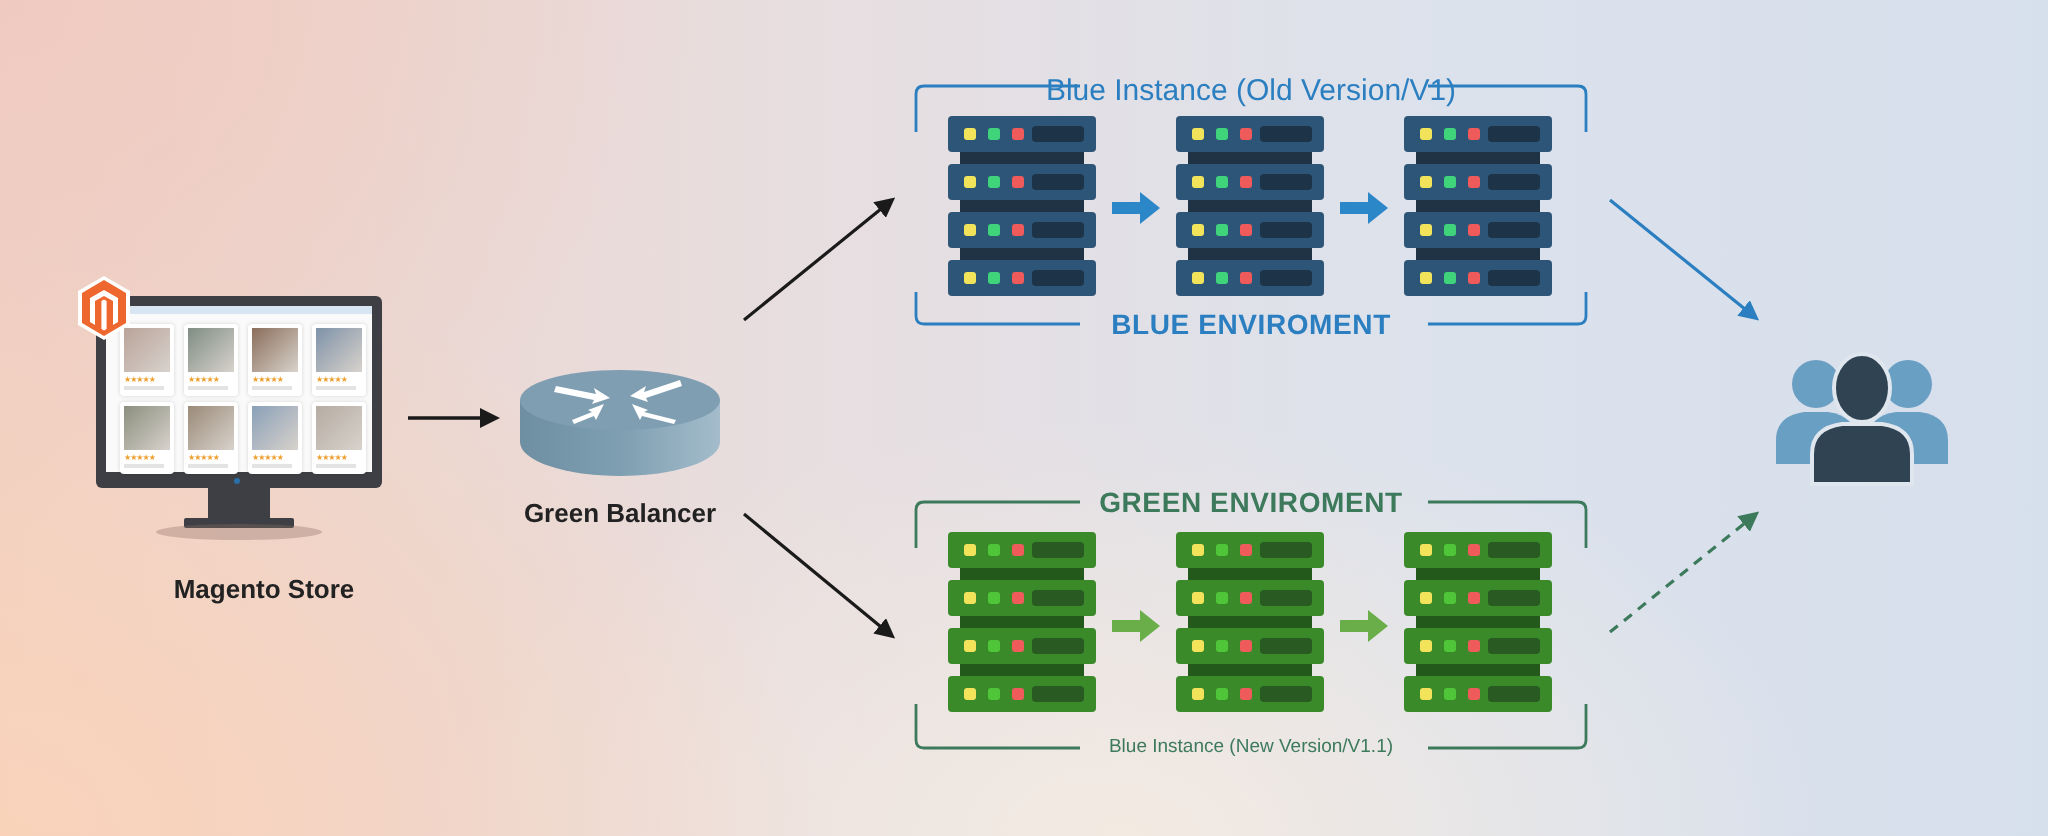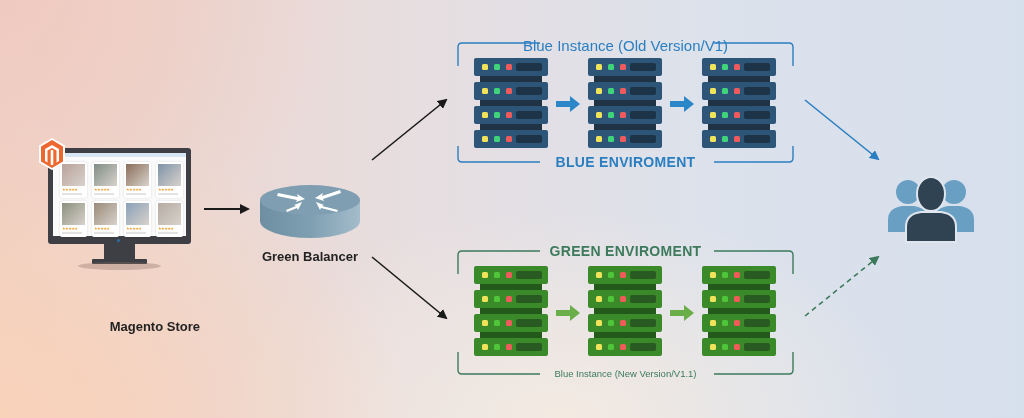--- a/index.html
+++ b/index.html
@@ -310,21 +310,21 @@
   <div class="abs" style="left:56px; top:96px; width:31px; height:16px; background:#3d3f44;"></div>
   <div class="abs" style="left:44px; top:111px; width:55px; height:5px; background:#3d3f44; border-radius:1px;"></div>
   <div class="abs" style="left:30px; top:114px; width:83px; height:8px; background:rgba(140,110,100,0.35); border-radius:50%;"></div>
 </div>
 
 <svg class="abs" style="left:38px; top:137px;" width="28" height="34" viewBox="0 0 28 34">
   <path d="M14,1 L27,8.5 L27,25.5 L14,33 L1,25.5 L1,8.5 Z" fill="#ffffff"></path>
   <path d="M14,3 L25,9.5 L25,24.5 L14,31 L3,24.5 L3,9.5 Z" fill="#ee672f"></path>
   <path d="M7,12 L14,8 L21,12 L21,24 L18.5,25.5 L18.5,13.5 L14,11 L9.5,13.5 L9.5,25.5 L7,24 Z M12.7,13.5 L14,12.8 L15.3,13.5 L15.3,27.5 L14,28.2 L12.7,27.5 Z" fill="#ffffff"></path>
 </svg>
-<div class="abs label" style="left:40px; top:287px; width:160px; text-align:right; font-size:13px;margin-top:32px;">Magento Store</div>
+<div class="abs label" style="left:52px; top:287px; width:160px; text-align:center; font-size:13px;">Magento Store</div>
 
 <svg class="abs" style="left:258px; top:183px;" width="104" height="58" viewBox="0 0 104 58">
   <defs>
     <linearGradient id="rside" x1="0" x2="1">
       <stop offset="0" stop-color="#6e8fa1"></stop>
       <stop offset="0.5" stop-color="#7e9fb1"></stop>
       <stop offset="1" stop-color="#a4bccb"></stop>
     </linearGradient>
   </defs>
   <path d="M2,17 L2,38 A50,17 0 0 0 102,38 L102,17 Z" fill="url(#rside)"></path>

